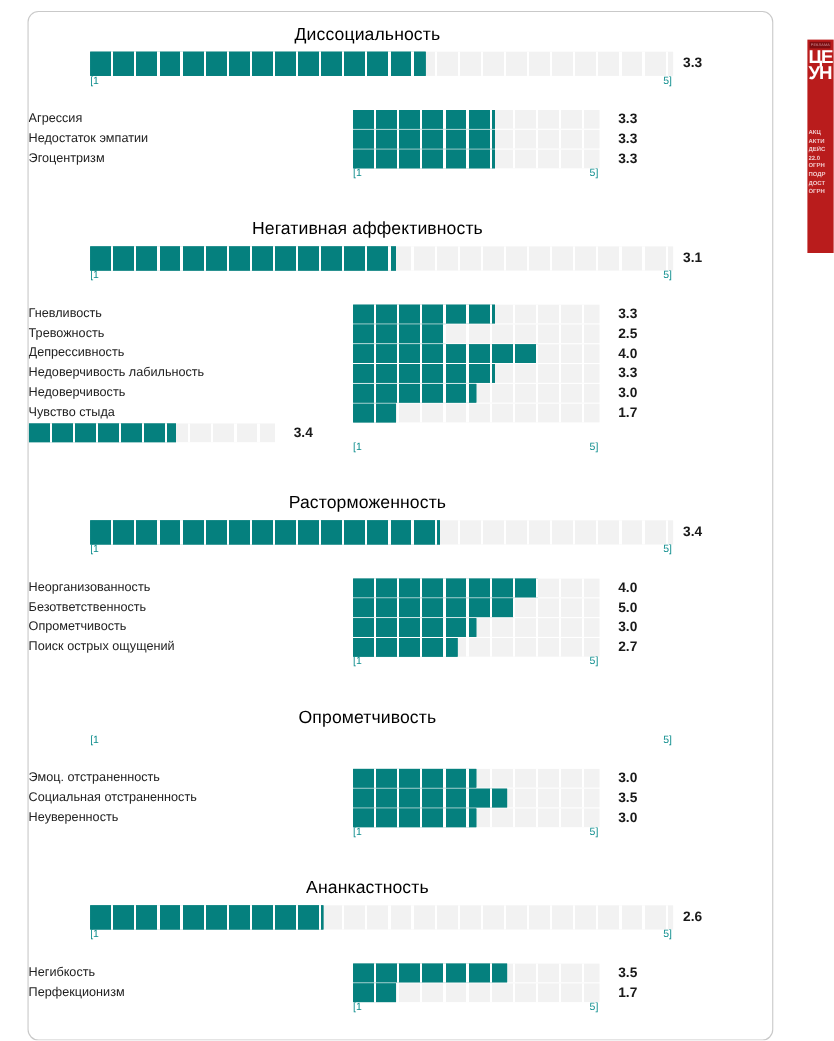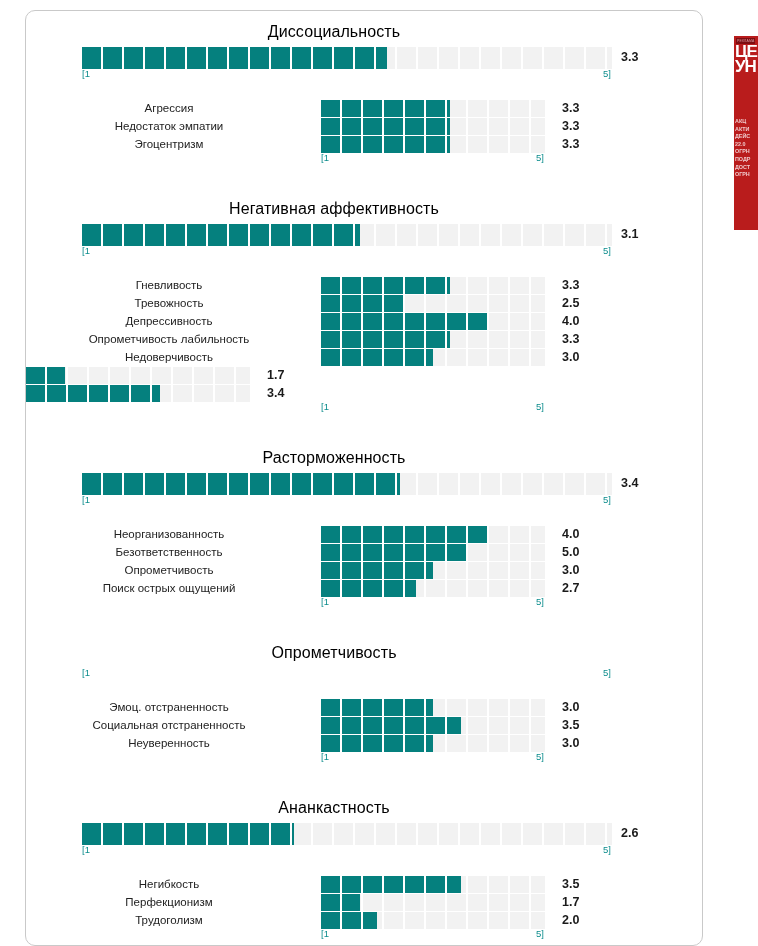--- a/index.html
+++ b/index.html
@@ -45,21 +45,21 @@
   }
   .sub-row{
     position:relative;
     height:18px;
     margin-left:0;
     display:flex;
     align-items:center;
   }
   .sub-label{
     width:295px;
-    text-align:center;
+    text-align:left;
     font-size:11.5px;
     color:#222;
     padding-right:9px;
     box-sizing:border-box;
     white-space:nowrap;
     overflow:hidden;
   }
   .sub-track{
     position:relative;
     width:224px;height:17px;
@@ -241,36 +241,37 @@
         </div>
         <div class="sub-row">
           <div class="sub-label">Депрессивность</div>
           <div class="sub-track">
             <div class="fill" style="width: 75%;"></div>
             <div class="track-grid"></div>
           </div>
           <div class="value sub-value">4.0</div>
         </div>
         <div class="sub-row">
-          <div class="sub-label">Опрометчивость лабильность</div>
+          <div class="sub-label">Недоверчивость лабильность</div>
           <div class="sub-track">
             <div class="fill" style="width: 57.5%;"></div>
             <div class="track-grid"></div>
           </div>
           <div class="value sub-value">3.3</div>
         </div>
         <div class="sub-row">
           <div class="sub-label">Недоверчивость</div>
           <div class="sub-track">
             <div class="fill" style="width: 50%;"></div>
             <div class="track-grid"></div>
           </div>
           <div class="value sub-value">3.0</div>
         </div>
         <div class="sub-row">
+          <div class="sub-label">Чувство стыда</div>
           <div class="sub-track">
             <div class="fill" style="width: 17.5%;"></div>
             <div class="track-grid"></div>
           </div>
           <div class="value sub-value">1.7</div>
         </div>
         <div class="sub-row">
           <div class="sub-track">
             <div class="fill" style="width: 60%;"></div>
             <div class="track-grid"></div>
@@ -394,28 +395,20 @@
           </div>
           <div class="value sub-value">3.5</div>
         </div>
         <div class="sub-row">
           <div class="sub-label">Перфекционизм</div>
           <div class="sub-track">
             <div class="fill" style="width: 17.5%;"></div>
             <div class="track-grid"></div>
           </div>
           <div class="value sub-value">1.7</div>
-        </div>
-        <div class="sub-row">
-          <div class="sub-label">Трудоголизм</div>
-          <div class="sub-track">
-            <div class="fill" style="width: 25%;"></div>
-            <div class="track-grid"></div>
-          </div>
-          <div class="value sub-value">2.0</div>
         </div>
         <div class="axis sub-axis">
           <span class="lo">[1</span>
           <span class="hi">5]</span>
         </div>
       </div>
     </div>
 </div>
 
 <div class="ad">

